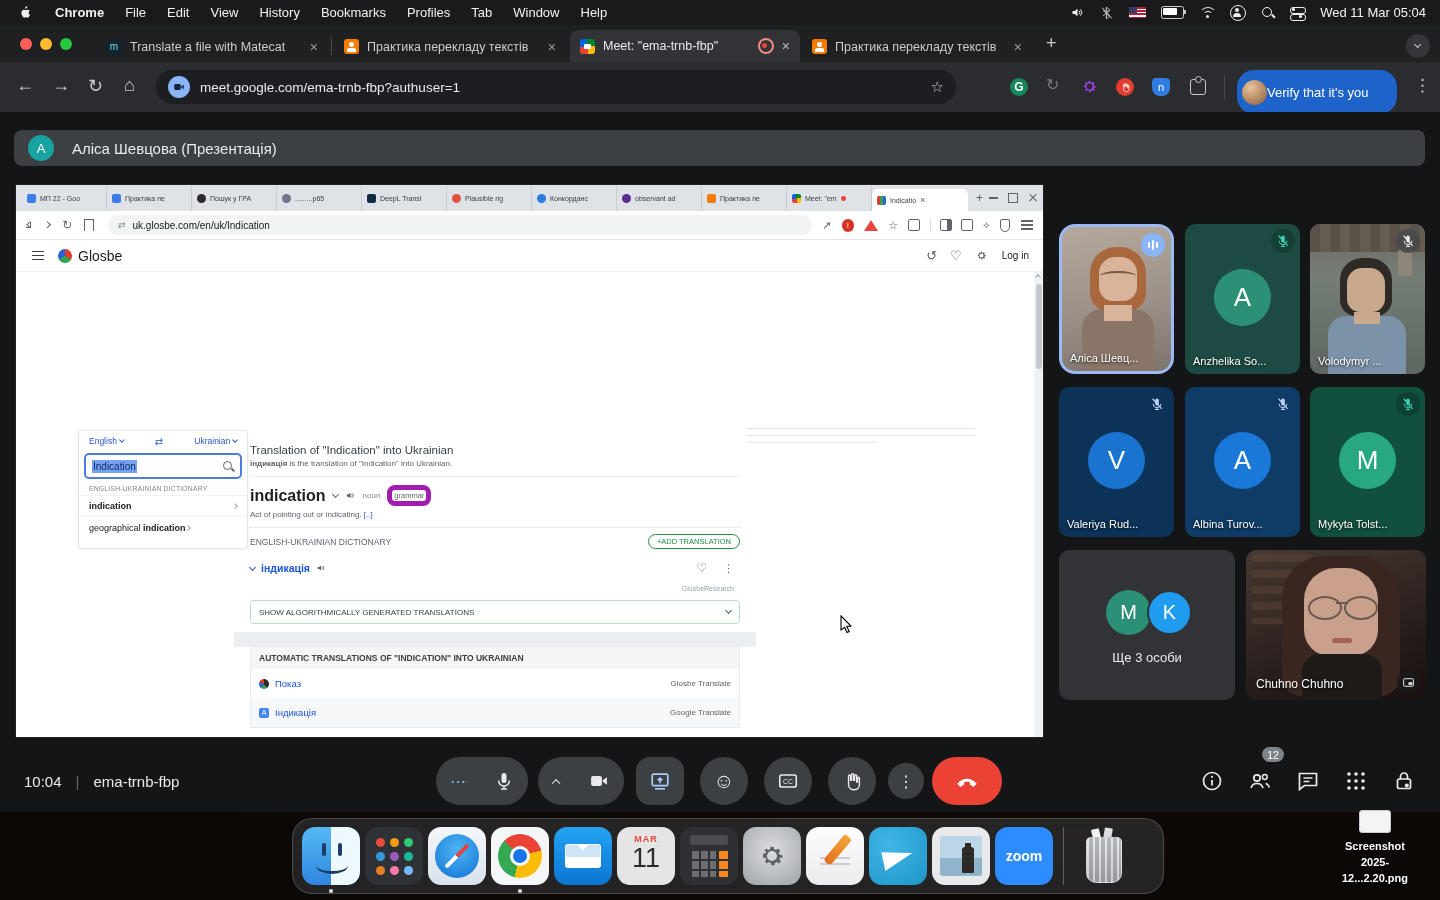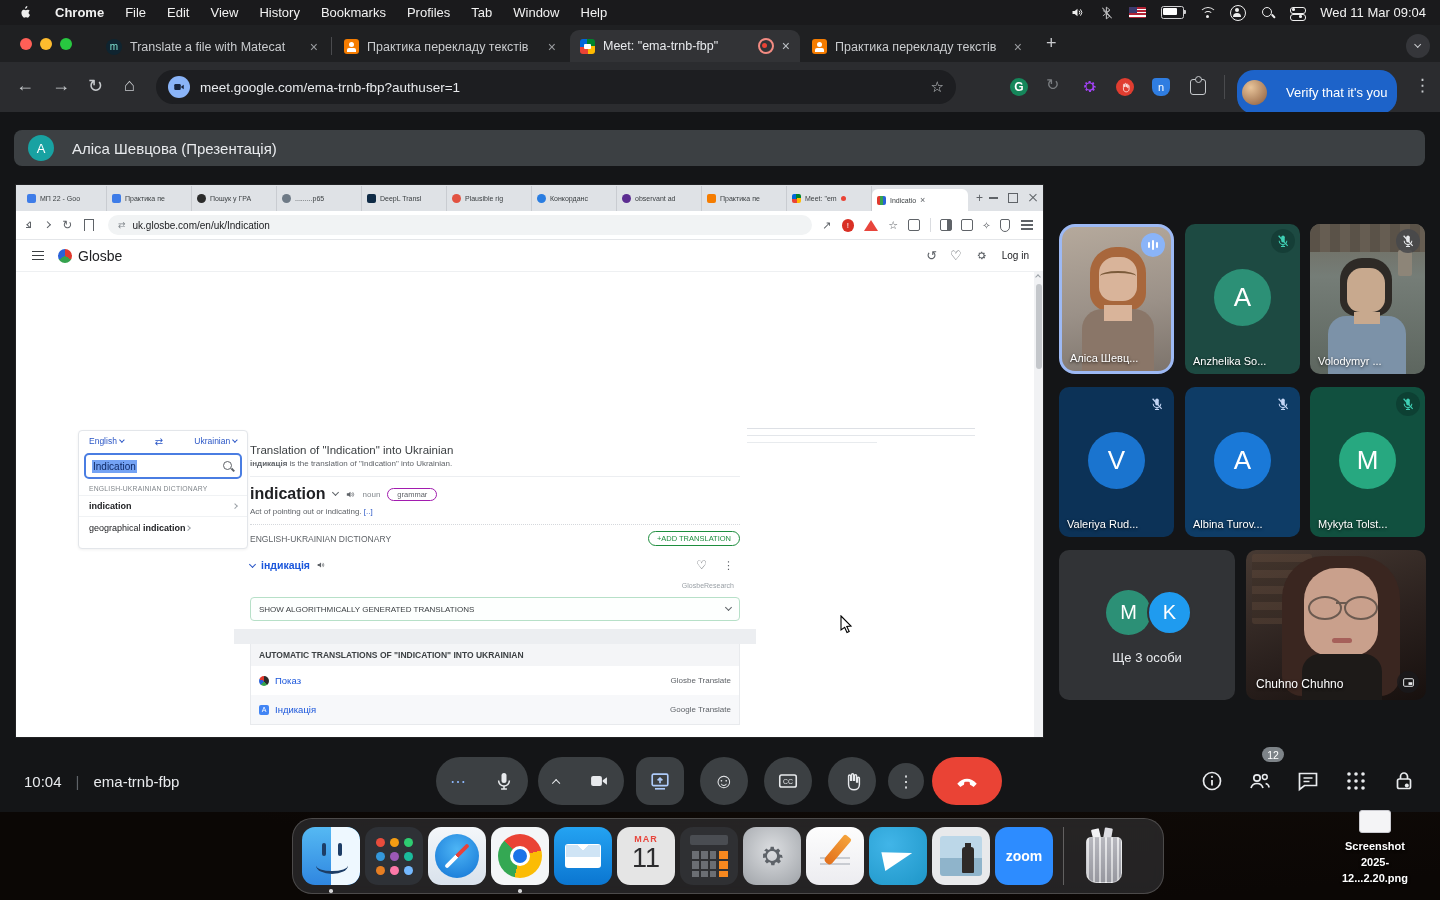--- a/index.html
+++ b/index.html
@@ -158,21 +158,21 @@
     <span style="position:relative;width:14px;height:14px;display:inline-block">
         <span class="ab" style="left:1px;top:1px;width:8px;height:8px;border:1.6px solid #eee;border-radius:50%"></span>
         <span class="ab" style="left:9.4px;top:9.4px;width:4.5px;height:1.7px;background:#eee;transform:rotate(45deg);border-radius:1px"></span>
       </span>
     <span style="position:relative;width:15px;height:12px;display:inline-block">
         <span class="ab" style="left:0;top:0;width:14px;height:5px;border:1.1px solid #eee;border-radius:3px"></span>
         <span class="ab dot" style="left:2px;top:1.6px;width:2.6px;height:2.6px;background:#eee"></span>
         <span class="ab" style="left:0;top:7px;width:14px;height:5px;border:1.1px solid #eee;border-radius:3px"></span>
         <span class="ab dot" style="left:9px;top:8.6px;width:2.6px;height:2.6px;background:#eee"></span>
       </span>
-    <span style="font-size:13px">Wed 11 Mar 09:04</span>
+    <span style="font-size:13px">Wed 11 Mar 05:04</span>
   </div>
 </div>
 
 <div class="ab" style="left:0;top:25px;width:1440px;height:787px;background:#141517">
 
   <div class="ab" style="left:0;top:0;width:1440px;height:37px;background:#1f2022">
     <span class="ab dot" style="left:20px;top:13px;width:12px;height:12px;background:#ff5f57"></span>
     <span class="ab dot" style="left:40px;top:13px;width:12px;height:12px;background:#febc2e"></span>
     <span class="ab dot" style="left:60px;top:13px;width:12px;height:12px;background:#28c840"></span>
 
@@ -242,21 +242,21 @@
     <span class="ab f dot" style="left:1116px;top:16px;width:18px;height:18px;background:#e03d30;justify-content:center">
         <svg class="ic" width="11" height="11" style="color:#fff">
           <use href="#i-hand"></use>
         </svg>
       </span>
     <span class="ab f" style="left:1152px;top:16px;width:18px;height:18px;background:#2f7de1;border-radius:4px 4px 8px 8px;color:#fff;font-size:11px;justify-content:center">n</span>
     <span class="ab" style="left:1190px;top:17px;width:14px;height:14px;border:1.7px solid #c7cacd;border-radius:3px">
         <span class="ab dot" style="left:3.5px;top:-4px;width:5px;height:5px;border:1.7px solid #c7cacd;background:#2b2c2f"></span>
       </span>
     <div class="ab" style="left:1224px;top:13px;width:1px;height:24px;background:#4a4b4e"></div>
-    <div class="ab f" style="left:1237px;top:8px;width:160px;height:44px;border-radius:17px;background:#1d63c9;gap:19px;padding:18px 5px;box-sizing:border-box">
+    <div class="ab f" style="left:1237px;top:8px;width:160px;height:44px;border-radius:17px;background:#1d63c9;gap:0;padding:18px 5px;box-sizing:border-box">
       <span class="dot" style="width:25px;height:25px;background:radial-gradient(circle at 35% 30%,#e8c49a,#8a5a3a)"></span>
       <span style="color:#fff;font-size:13px">Verify that it's you</span>
     </div>
     <span class="ab" style="left:1414px;top:13px;font-size:17px">⋮</span>
   </div>
 
   <div class="ab" style="left:0;top:87px;width:1440px;height:700px;background:#141517">
 
     <div class="ab f" style="left:14px;top:18px;width:1411px;height:36px;border-radius:8px;background:#3c4043;gap:18px;padding:0 14px;box-sizing:border-box">
       <span class="f dot" style="width:26px;height:26px;background:#18a2a2;color:#fff;font-size:13px;justify-content:center">
@@ -410,21 +410,21 @@
           <div style="height:1px;background:#eceef1;margin-top:8px"></div>
           <div class="f" style="margin-top:8px;gap:7px">
             <span style="font-size:16px;font-weight:bold;color:#202124">indication</span>
             <span class="cv down" style="color:#5f6368;padding:2px;margin-top:-3px"></span>
             <span>
                 <svg class="ic" width="11" height="11" style="color:#5f6368">
                   <use href="#i-speaker"></use>
                 </svg>
               </span>
             <span style="font-size:8px;color:#80868b">noun</span>
-            <span style="font-size:7.5px;color:#5f6368;border:1px solid #a21caf;border-radius:8px;padding:1px 9px">grammar</span>
+            <span style="font-size:7.5px;color:#5f6368;border:5px solid #a21caf;border-radius:8px;padding:1px 2px">grammar</span>
           </div>
           <div style="margin-top:4px;font-size:8px;color:#5f6368"><span>Act of pointing out or indicating.</span> <span class="bluelink">[..]</span></div>
           <div style="border-top:1px dotted #d5d8dc;margin-top:8px"></div>
           <div class="f" style="margin-top:6px;justify-content:space-between">
             <span style="font-size:8.5px;color:#5f6368">ENGLISH-UKRAINIAN DICTIONARY</span>
             <span style="font-size:7.5px;color:#1e8e3e;border:1px solid #1e8e3e;border-radius:9px;padding:2px 8px">+ADD TRANSLATION</span>
           </div>
           <div class="f" style="margin-top:12px;justify-content:space-between">
             <span class="f" style="gap:6px">
               <span class="cv down" style="color:#2a56c6;padding:2px;margin-top:-2px"></span>

